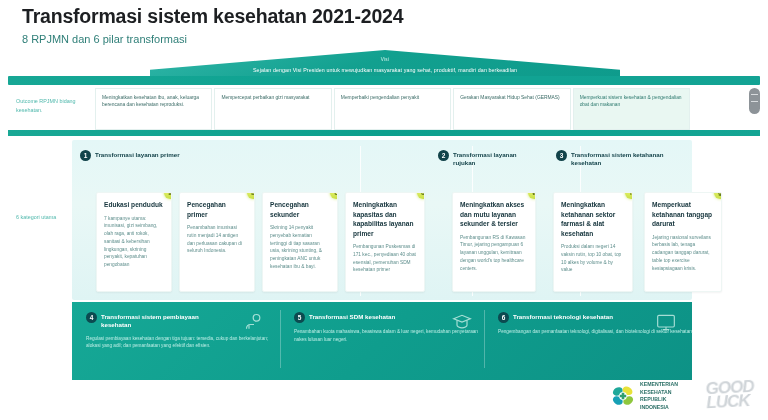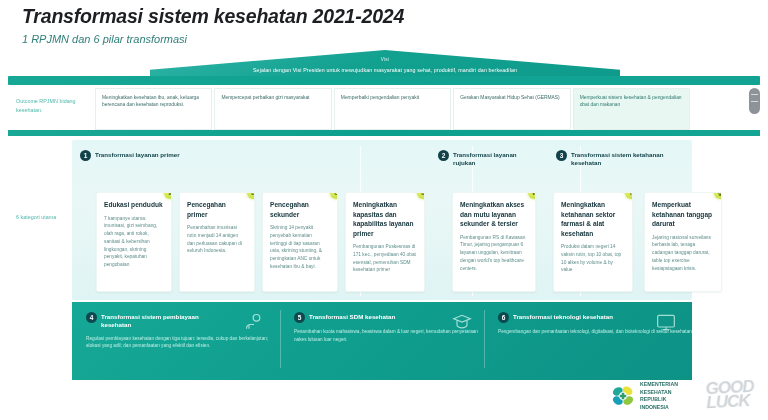--- a/index.html
+++ b/index.html
@@ -5,21 +5,21 @@
   * { box-sizing: border-box; margin: 0; padding: 0; }
   html, body { width: 768px; height: 420px; overflow: hidden; }
   body {
     font-family: "Liberation Sans", sans-serif;
     background: #ffffff;
     position: relative;
   }
   .page { position: relative; width: 768px; height: 420px; background: #fff; overflow: hidden; }
 
   
-  .header { position: absolute; left: 0; top: 0; width: 618px; height: 52px; padding: 6px 8px 0 22px; font-style: italic; }
+  .header { position: absolute; left: 0; top: 0; width: 618px; height: 52px; padding: 6px 8px 0 22px; }
   .title { font-size: 19.5px; font-weight: bold; color: #1d1f22; letter-spacing: -0.2px; line-height: 1.1; }
   .subtitle { font-size: 11px; color: #2f7f78; margin-top: 6px; font-weight: 400; }
 
   
   .roof-wrap { position: absolute; left: 0; top: 50px; width: 768px; height: 40px; }
   .roof {
     position: absolute; left: 150px; top: 0; width: 470px; height: 34px;
     background: linear-gradient(160deg,#2fb6a8 0%, #12a08f 45%, #0e9b8c 100%);
     clip-path: polygon(50% 0%, 100% 58%, 100% 100%, 0% 100%, 0% 58%);
   }
@@ -122,21 +122,21 @@
   }
   .drag-handle i { display: block; height: 1px; background: #d7dadd; margin: 6px 2px 0 2px; }
 </style>
 </head>
 <body>
 
 <div class="page">
 
   <div class="header">
     <div class="title">Transformasi sistem kesehatan 2021-2024</div>
-    <div class="subtitle">1 RPJMN dan 6 pilar transformasi</div>
+    <div class="subtitle">8 RPJMN dan 6 pilar transformasi</div>
   </div>
 
   <div class="roof-wrap">
     <div class="roof">
       <div class="roof-label">Visi</div>
       <div class="roof-text">Sejalan dengan Visi Presiden untuk mewujudkan masyarakat yang sehat, produktif, mandiri dan berkeadilan</div>
     </div>
     <div class="roof-eaves"></div>
   </div>
 

